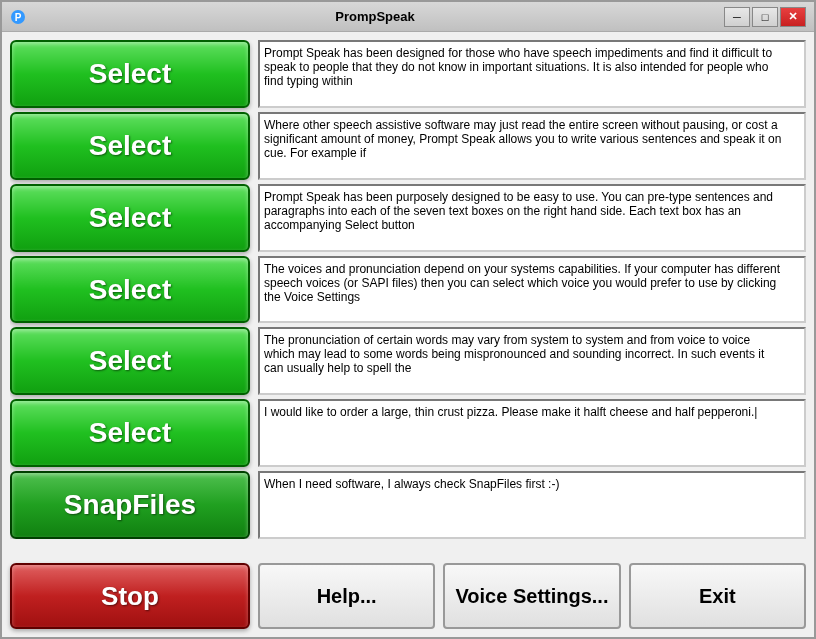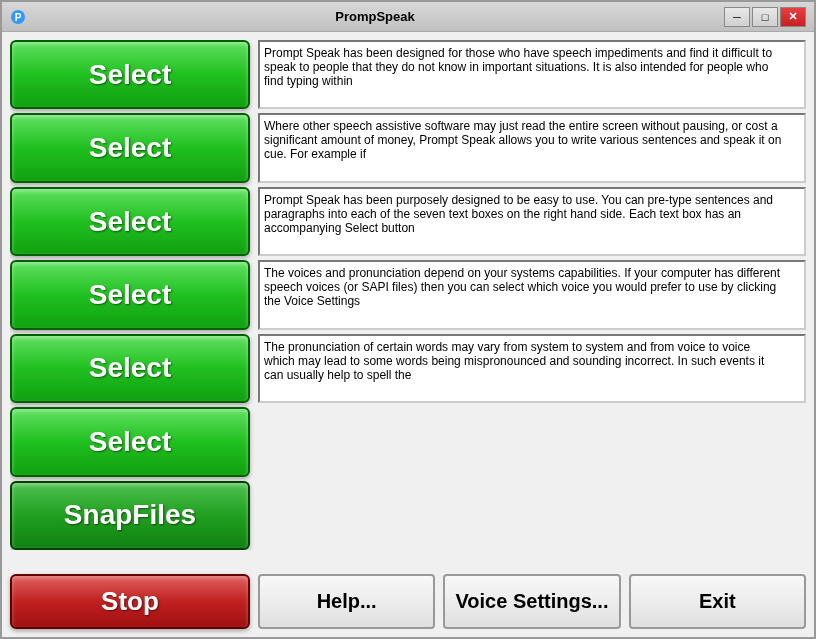--- a/index.html
+++ b/index.html
@@ -124,21 +124,21 @@
       resize: none;
       font-family: inherit;
       color: #000;
       overflow-y: scroll;
     }
 
     .bottom-row {
       display: flex;
       flex-direction: row;
       gap: 8px;
-      height: 55px;
+      height: 66px;
       flex-shrink: 0;
       margin-top: 4px;
     }
 
     .stop-btn {
       width: 240px;
       min-width: 240px;
       height: 100%;
       background: linear-gradient(to bottom, #e06060, #c02020, #a01010);
       border: 2px solid #600000;
@@ -206,23 +206,25 @@
         <div class="row">
           <button class="select-btn">Select</button>
           <div class="text-box-container"><textarea class="text-box" style="">The voices and pronunciation depend on your systems capabilities. If your computer has different speech voices (or SAPI files) then you can select which voice you would prefer to use by clicking the Voice Settings</textarea></div>
         </div>
         <div class="row">
           <button class="select-btn">Select</button>
           <div class="text-box-container"><textarea class="text-box" style="">The pronunciation of certain words may vary from system to system and from voice to voice which may lead to some words being mispronounced and sounding incorrect. In such events it can usually help to spell the</textarea></div>
         </div>
         <div class="row">
           <button class="select-btn">Select</button>
+          <div class="text-box-container"><textarea class="text-box" style="">I would like to order a large, thin crust pizza. Please make it halft cheese and half pepperoni.|</textarea></div>
         </div>
         <div class="row">
           <button class="select-btn selected">SnapFiles</button>
+          <div class="text-box-container"><textarea class="text-box" style="">When I need software, I always check SnapFiles first :-)</textarea></div>
         </div>
       </div>
 
     <div class="bottom-row">
       <button class="stop-btn">Stop</button>
       <button class="action-btn">Help...</button>
       <button class="action-btn">Voice Settings...</button>
       <button class="action-btn">Exit</button>
     </div>
   </div>

